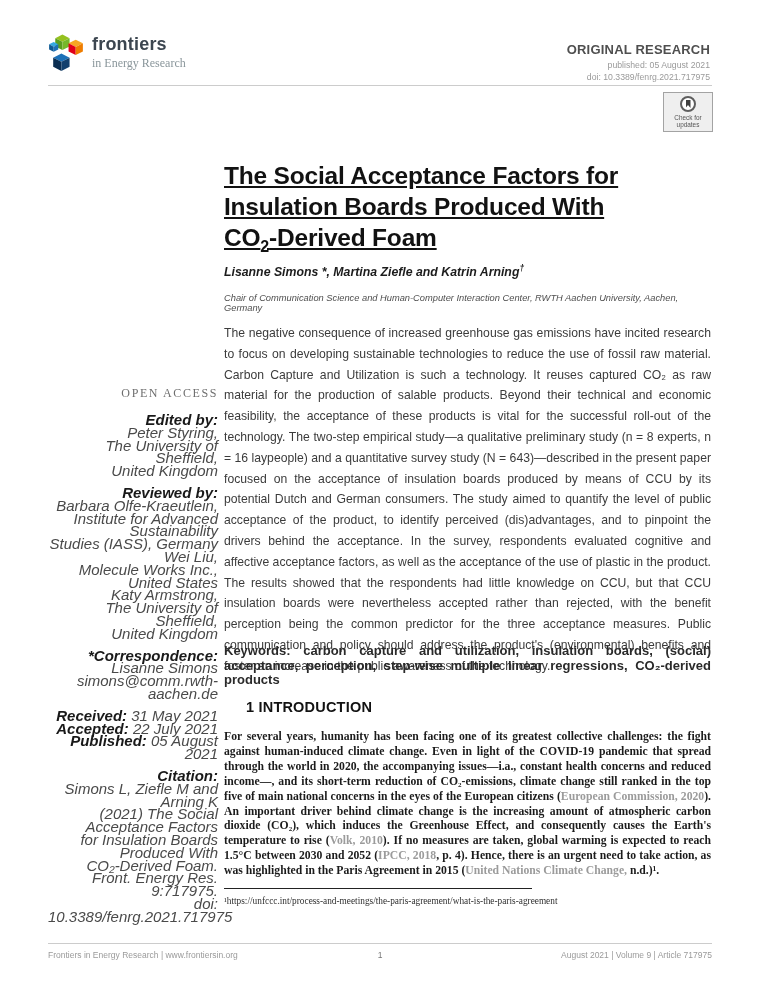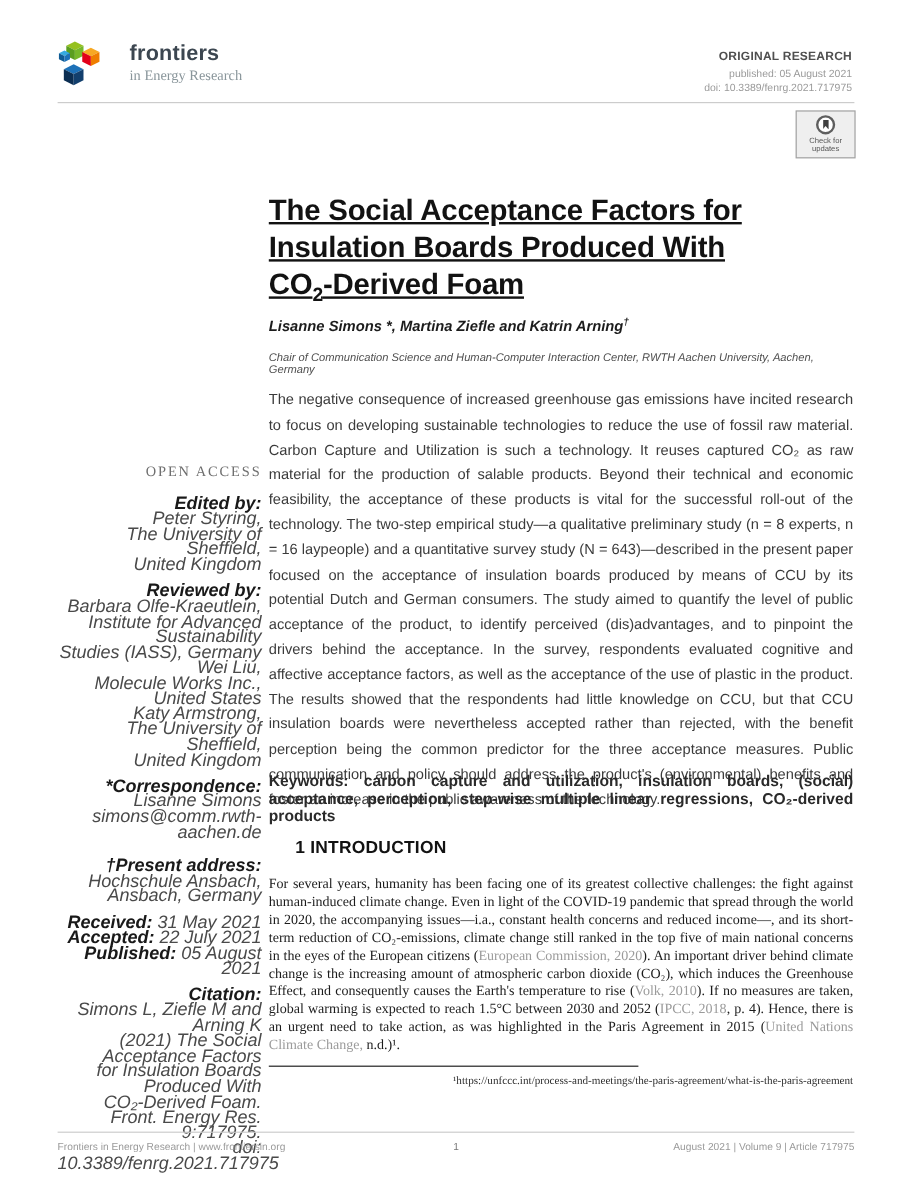--- a/index.html
+++ b/index.html
@@ -5,25 +5,25 @@
   * { box-sizing: border-box; margin: 0; padding: 0; }
   html, body { background: #ffffff; }
   .page {
     position: relative; width: 760px; height: 995px; background: #fff;
     font-family: "Liberation Sans", sans-serif; color: #222; overflow: hidden;
   }
 
   
   .logo { position: absolute; left: 48px; top: 30px; display: flex; }
   .logo-svg { width: 37px; height: 43px; }
-  .brand-text { margin-left: 23px; }
+  .brand-text { margin-left: 7px; }
   .brand-name { font-size: 18px; font-weight: bold; color: #3c4650; line-height: 20px; margin-top: 4px; letter-spacing: 0.2px; }
   .brand-sub { font-family: "Liberation Serif", serif; font-size: 12px; color: #8a969b; line-height: 19px; }
   .header-meta { position: absolute; right: 50px; top: 42px; text-align: right; }
-  .header-type { font-size: 10px; font-weight: bold; color: #4f4f4f; letter-spacing: 0.2px; }
+  .header-type { font-size: 13px; font-weight: bold; color: #4f4f4f; letter-spacing: 0.2px; }
   .header-pub, .header-doi { font-size: 8.7px; color: #9a9a9a; margin-top: 2.5px; }
   .header-rule { position: absolute; left: 48px; right: 48px; top: 85px; border-top: 1px solid #cccccc; }
 
   .badge {
     position: absolute; top: 92px; left: 663px; width: 50px; height: 40px;
     border: 1px solid #a3a3a3; background: #efefef;
     display: flex; flex-direction: column; align-items: center; padding-top: 3px; cursor: pointer;
   }
   .badge-circle { width: 16px; height: 16px; border-radius: 50%; border: 2.5px solid #5e5e5e; background: #fff;
     display: flex; align-items: center; justify-content: center; }
@@ -49,27 +49,27 @@
   .open-access { font-family: "Liberation Serif", serif; font-size: 12px; color: #6e6e6e; letter-spacing: 1.6px; }
   .sb-block { margin-top: 9px; font-size: 15px; line-height: 12.8px; font-style: italic; color: #4a4a4a; }
   .sb-block:first-of-type { margin-top: 13px; }
   .sb-block.sb-extra { margin-top: 15px; }
   .sb-label { font-weight: bold; color: #191919; }
   .sb-label-inline { font-weight: bold; color: #191919; }
 
   
   .section-heading { position: absolute; left: 224px; top: 699px; font-size: 14.5px; font-weight: bold; color: #121212; letter-spacing: 0.2px; margin-left: 22px; }
   .intro { position: absolute; left: 224px; top: 730px; width: 487px; font-family: "Liberation Serif", serif;
-    font-size: 11.7px; line-height: 14.9px; color: #1b1b1b; text-align: justify; }
+    font-size: 11.7px; line-height: 14.9px; color: #1b1b1b; text-align: justify; font-weight: bold; }
   .intro .cite { color: #9b9b9b; cursor: pointer; }
 
   
   .footnote-rule { position: absolute; left: 224px; top: 888px; width: 308px; border-top: 1.5px solid #222; }
   .footnote { position: absolute; left: 224px; top: 896px; width: 487px; font-family: "Liberation Serif", serif;
-    font-size: 9.3px; color: #2f2f2f; cursor: pointer; text-align: right; }
+    font-size: 9.3px; color: #2f2f2f; cursor: pointer; }
 
   
   .footer-rule { position: absolute; left: 48px; right: 48px; top: 943px; border-top: 1px solid #cccccc; }
   .footer { position: absolute; left: 48px; right: 48px; top: 950px; font-size: 8.5px; color: #9a9a9a; }
   .footer-left { position: absolute; left: 0; }
   .footer-page { position: absolute; left: 50%; transform: translateX(-50%); color: #777; }
   .footer-right { position: absolute; right: 0; }
 </style>
 </head>
 <body>
@@ -148,25 +148,20 @@
           <div class="sb-line">Molecule Works Inc., United States</div>
           <div class="sb-line">Katy Armstrong,</div>
           <div class="sb-line">The University of Sheffield,</div>
           <div class="sb-line">United Kingdom</div>
         </div>
         <div class="sb-block">
           <div class="sb-label">*Correspondence:</div>
           <div class="sb-line">Lisanne Simons</div>
           <div class="sb-line">simons@comm.rwth-aachen.de</div>
         </div>
-        <div class="sb-block sb-extra">
-          <div class="sb-label">†Present address:</div>
-          <div class="sb-line">Hochschule Ansbach,</div>
-          <div class="sb-line">Ansbach, Germany</div>
-        </div>
         <div class="sb-block">
           <div class="sb-line"><span class="sb-label-inline">Received:</span><span> 31 May 2021</span></div>
           <div class="sb-line"><span class="sb-label-inline">Accepted:</span><span> 22 July 2021</span></div>
           <div class="sb-line"><span class="sb-label-inline">Published:</span><span> 05 August 2021</span></div>
         </div>
         <div class="sb-block">
           <div class="sb-label">Citation:</div>
           <div class="sb-line">Simons L, Ziefle M and Arning K</div>
           <div class="sb-line">(2021) The Social Acceptance Factors</div>
           <div class="sb-line">for Insulation Boards Produced With</div>

